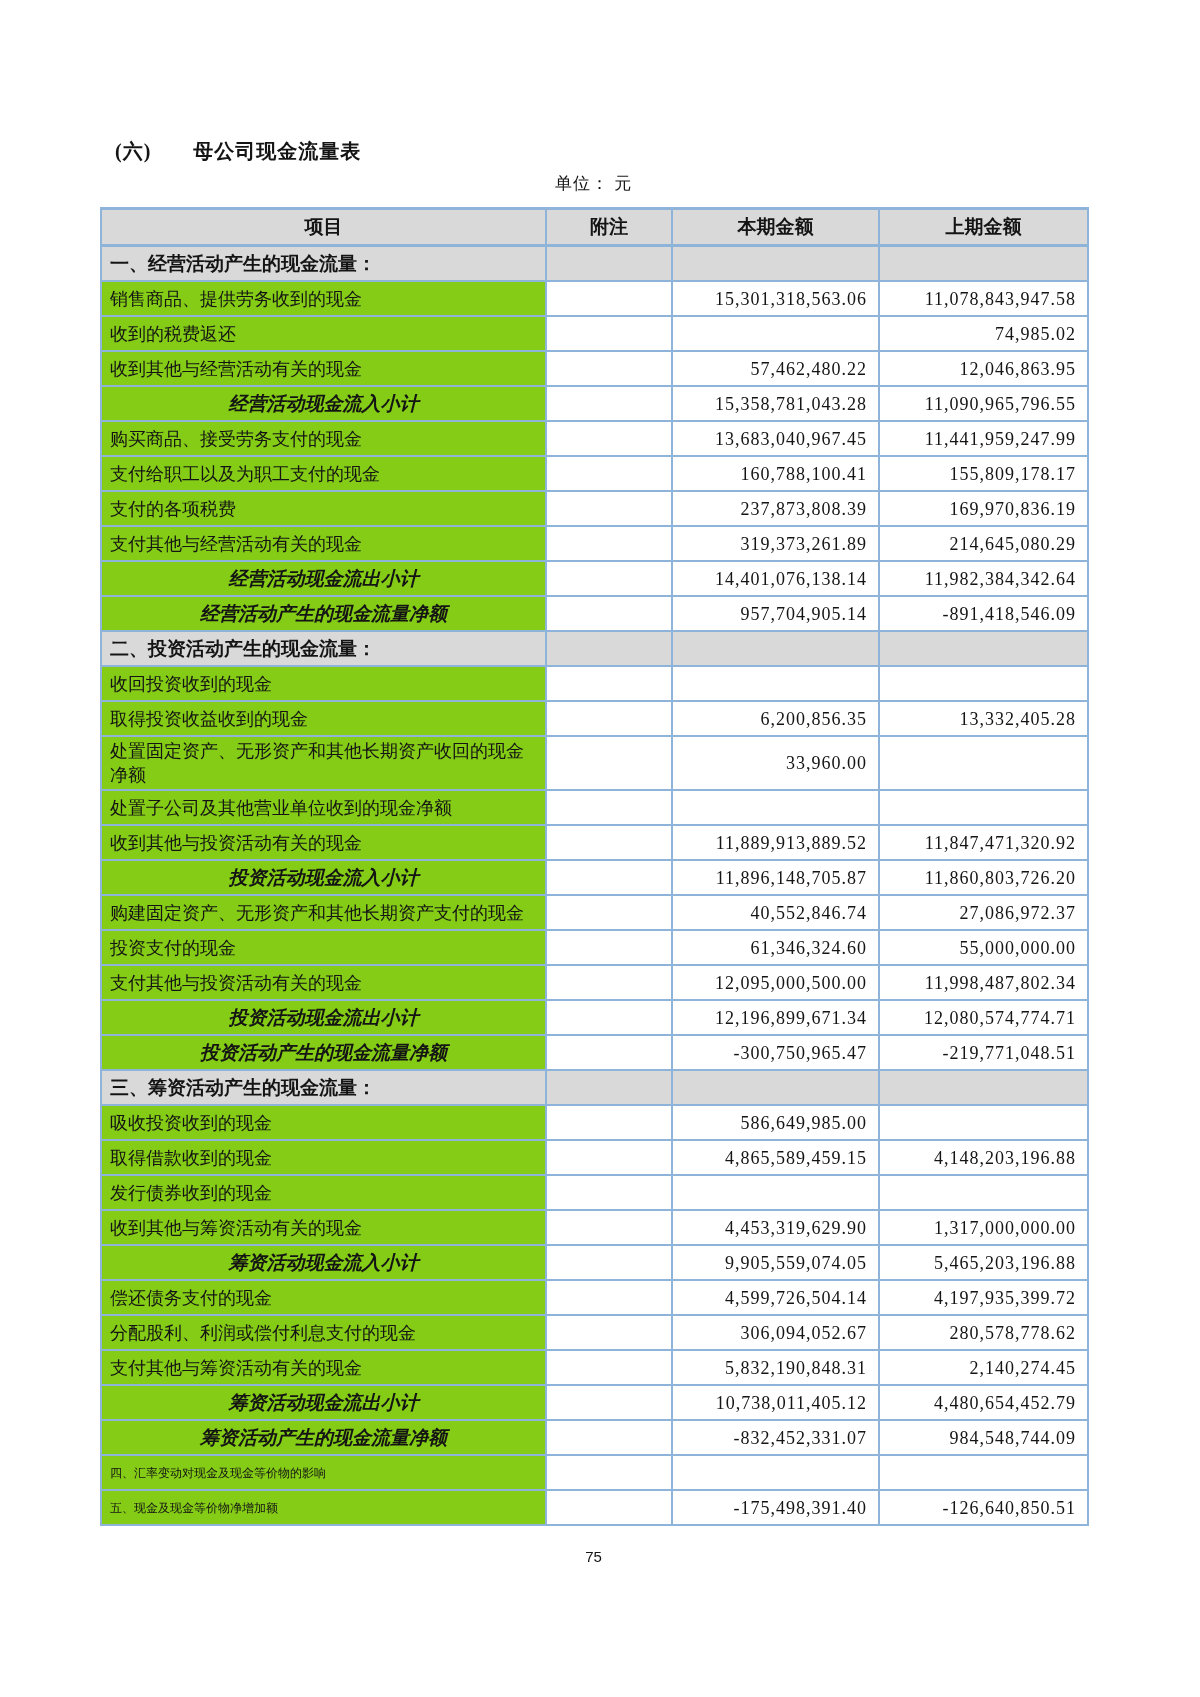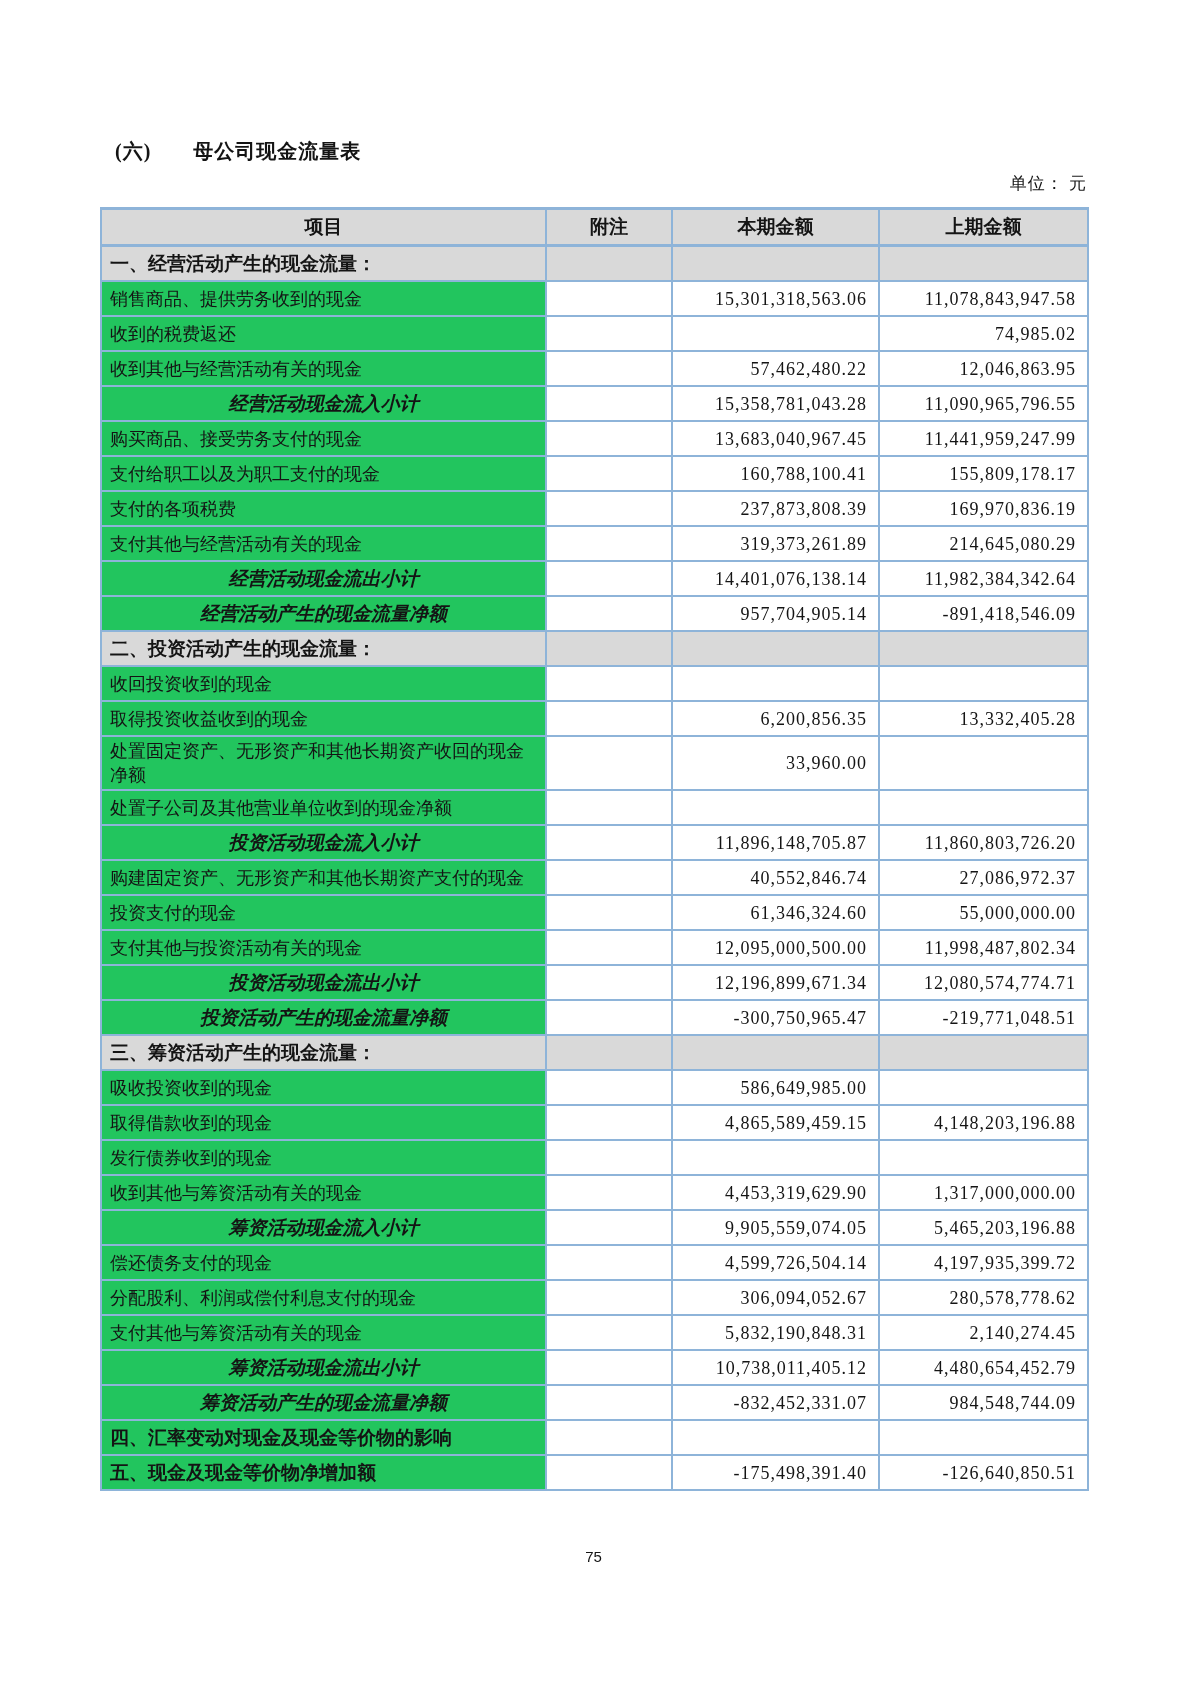--- a/index.html
+++ b/index.html
@@ -24,21 +24,21 @@
     font-weight: bold;
     letter-spacing: 1px;
     white-space: nowrap;
   }
   .doc-title .sec-num { margin-right: 42px; }
   .unit-line {
     position: absolute;
     left: 100px;
     top: 172px;
     width: 987px;
-    text-align: right;
+    text-align: center;
     font-size: 17px;
     letter-spacing: 1px;
   }
   table.cf-table {
     position: absolute;
     left: 100px;
     top: 207px;
     width: 987px;
     border-collapse: collapse;
     table-layout: fixed;
@@ -58,42 +58,42 @@
   .cf-table thead th {
     background: #d9d9d9;
     font-weight: bold;
     text-align: center;
     height: 30px;
     border-top: 3px solid #8eb4d9;
     border-bottom: 3px solid #8eb4d9;
     font-size: 19px;
   }
   .cf-table tbody td { height: 29px; background: #ffffff; }
-  .cf-table .cell-item { text-align: left; background: #22c55e; }
+  .cf-table .cell-item { text-align: left; background: #84cc16; }
   .cf-table .cell-note { text-align: center; }
   .cf-table .cell-current, .cf-table .cell-prior {
     text-align: right;
     padding-right: 11px;
     letter-spacing: 1px;
     white-space: nowrap;
   }
   .cf-table tr.row-section td {
     background: #d9d9d9;
     font-weight: bold;
     font-size: 19px;
   }
   .cf-table tr.row-subtotal .cell-item {
     text-align: center;
     font-weight: bold;
     font-size: 19px;
     font-style: italic;
   }
   .cf-table tr.row-total .cell-item {
-    font-weight: bold;
-    font-size: 19px;
+    font-weight: normal;
+    font-size: 12px;
   }
   .page-number {
     position: absolute;
     left: 100px;
     top: 1548px;
     width: 987px;
     text-align: center;
     font-size: 15px;
     font-family: "Liberation Sans", "DejaVu Sans", sans-serif;
   }
@@ -214,20 +214,26 @@
           <td class="cell-note"></td>
           <td class="cell-current">33,960.00</td>
           <td class="cell-prior"></td>
         </tr>
         <tr class="row-item">
           <td class="cell-item">处置子公司及其他营业单位收到的现金净额</td>
           <td class="cell-note"></td>
           <td class="cell-current"></td>
           <td class="cell-prior"></td>
         </tr>
+        <tr class="row-item">
+          <td class="cell-item">收到其他与投资活动有关的现金</td>
+          <td class="cell-note"></td>
+          <td class="cell-current">11,889,913,889.52</td>
+          <td class="cell-prior">11,847,471,320.92</td>
+        </tr>
         <tr class="row-subtotal">
           <td class="cell-item">投资活动现金流入小计</td>
           <td class="cell-note"></td>
           <td class="cell-current">11,896,148,705.87</td>
           <td class="cell-prior">11,860,803,726.20</td>
         </tr>
         <tr class="row-item">
           <td class="cell-item">购建固定资产、无形资产和其他长期资产支付的现金</td>
           <td class="cell-note"></td>
           <td class="cell-current">40,552,846.74</td>

